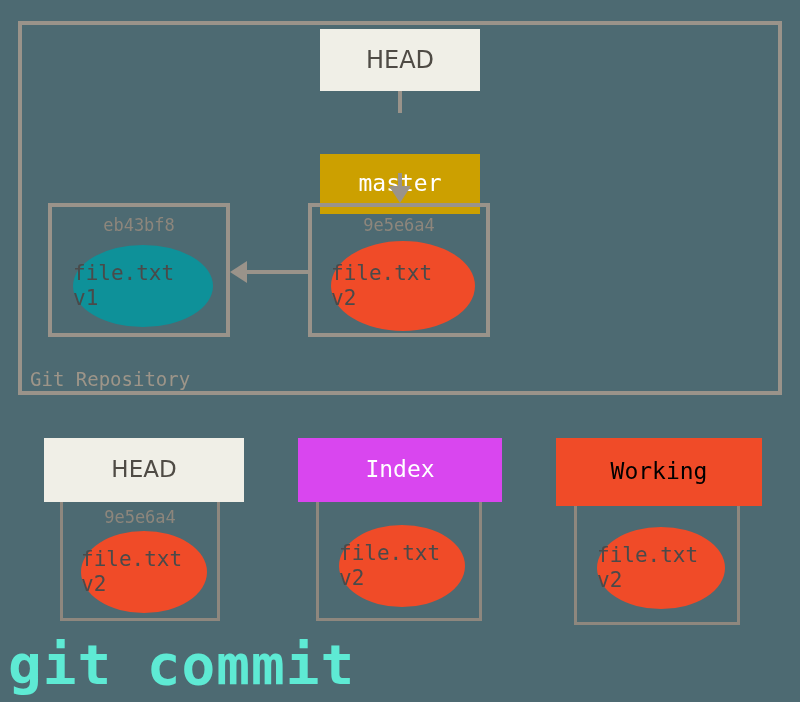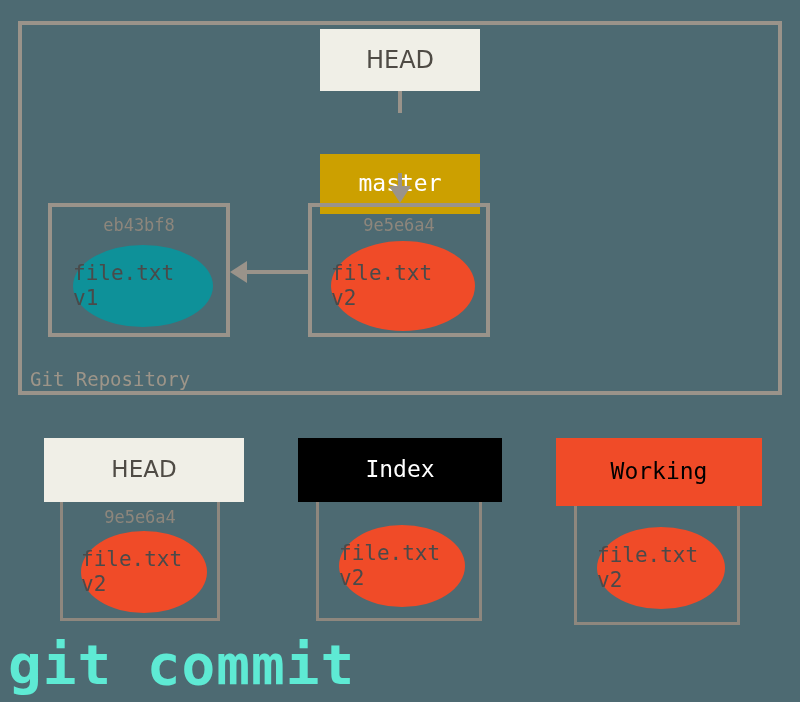--- a/index.html
+++ b/index.html
@@ -169,21 +169,21 @@
   .hdr-head {
     left: 44px; top: 438px; width: 200px; height: 64px;
     background: #f0efe7; color: #4f4b45;
     font-family: "DejaVu Sans", "Liberation Sans", sans-serif;
   }
   .body-head { left: 60px; top: 497px; width: 160px; height: 124px; }
   .blob-head { left: 18px; top: 31px;  width: 126px; height: 82px; }
 
   .hdr-index {
     left: 298px; top: 438px; width: 204px; height: 64px;
-    background: #000000; color: #ffffff;
+    background: #d946ef; color: #ffffff;
   }
   .body-index { left: 316px; top: 497px; width: 166px; height: 124px; }
   .blob-index { left: 20px; top: 25px; width: 126px; height: 82px; }
 
   .hdr-wd {
     left: 556px; top: 438px; width: 206px; height: 68px;
     background: #f04b28; color: #000000;
     flex-direction: column;
   }
   .body-wd { left: 574px; top: 501px; width: 166px; height: 124px; }

